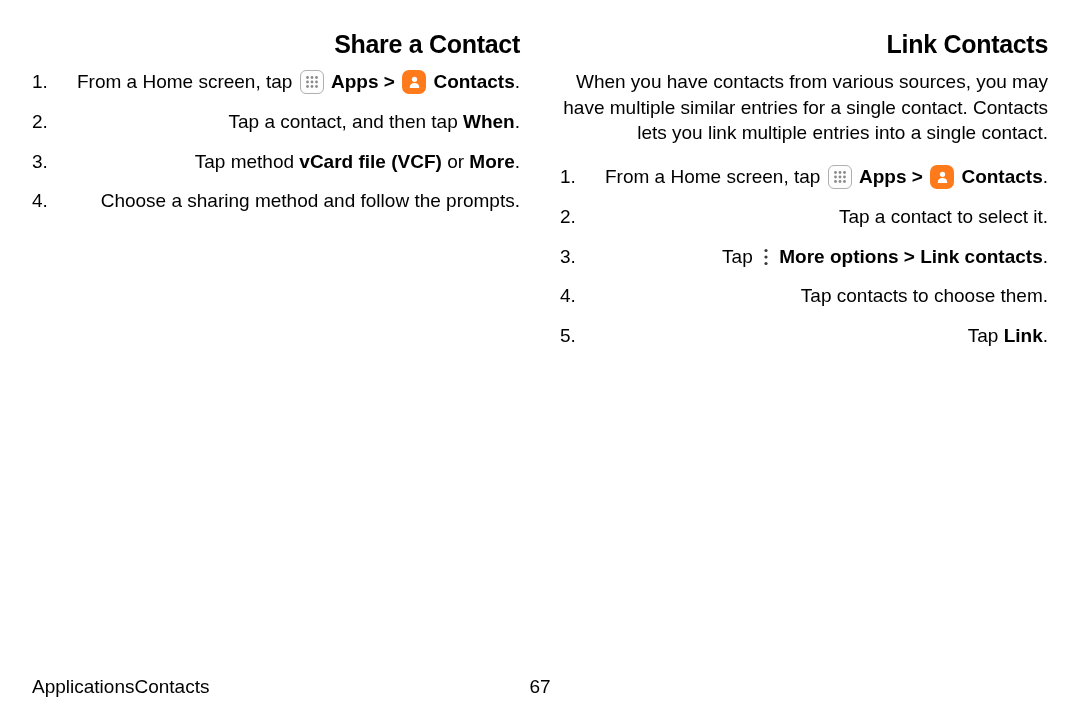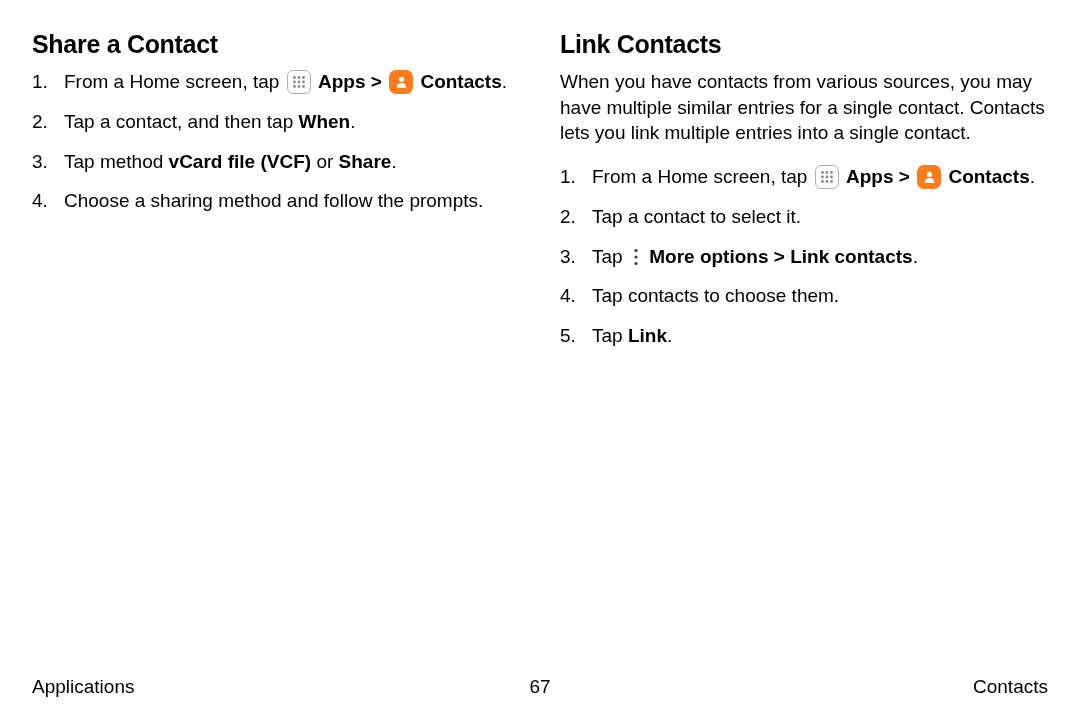--- a/index.html
+++ b/index.html
@@ -12,20 +12,21 @@
     position: relative;
   }
   .page {
     display: flex;
     padding: 30px 32px 0 32px;
     gap: 40px;
   }
   .col {
     flex: 1;
     min-width: 0;
+    text-align: right;
   }
   h2 {
     font-size: 25px;
     font-weight: 700;
     margin-bottom: 10px;
     letter-spacing: -0.3px;
   }
   .intro {
     font-size: 19px;
     line-height: 1.35;
@@ -79,21 +80,21 @@
     margin: 0 1px;
   }
   .more-icon svg { width: 6px; height: 18px; }
   .caret { font-weight: 700; }
   .footer {
     position: absolute;
     bottom: 22px;
     left: 32px;
     right: 32px;
     display: flex;
-    justify-content: space-between;
+    justify-content: flex-start;
     font-size: 19px;
   }
   .footer .center {
     position: absolute;
     left: 50%;
     transform: translateX(-50%);
   }
 </style>
 </head>
 <body>
@@ -126,21 +127,21 @@
                 <path d="M2.8 13.2c0-2.6 2.1-4.1 4.7-4.1s4.7 1.5 4.7 4.1v0.8H2.8z"></path>
               </g>
             </svg>
           </span>
         <span class="b">Contacts</span><span>.</span>
       </li>
       <li>
         <span>Tap a contact, and then tap </span><span class="b">When</span><span>.</span>
       </li>
       <li>
-        <span>Tap method </span><span class="b">vCard file (VCF)</span><span> or </span><span class="b">Share</span><span>.</span>
+        <span>Tap method </span><span class="b">vCard file (VCF)</span><span> or </span><span class="b">More</span><span>.</span>
       </li>
       <li>Choose a sharing method and follow the prompts.</li>
     </ol>
   </div>
 
   <div class="col">
     <h2>Link Contacts</h2>
     <p class="intro">When you have contacts from various sources, you may have multiple similar entries for a single contact. Contacts lets you link multiple entries into a single contact.</p>
     <ol>
       <li>

